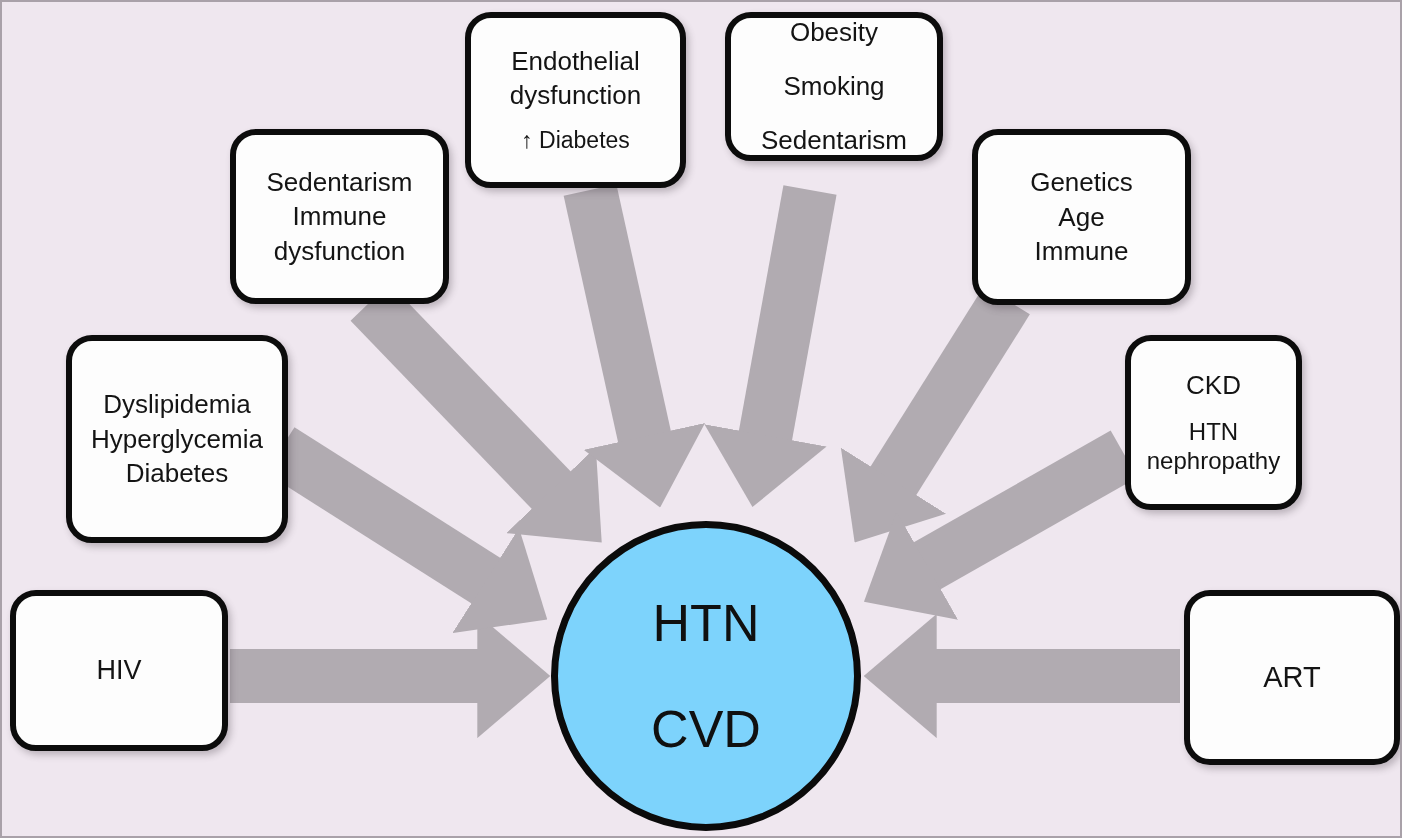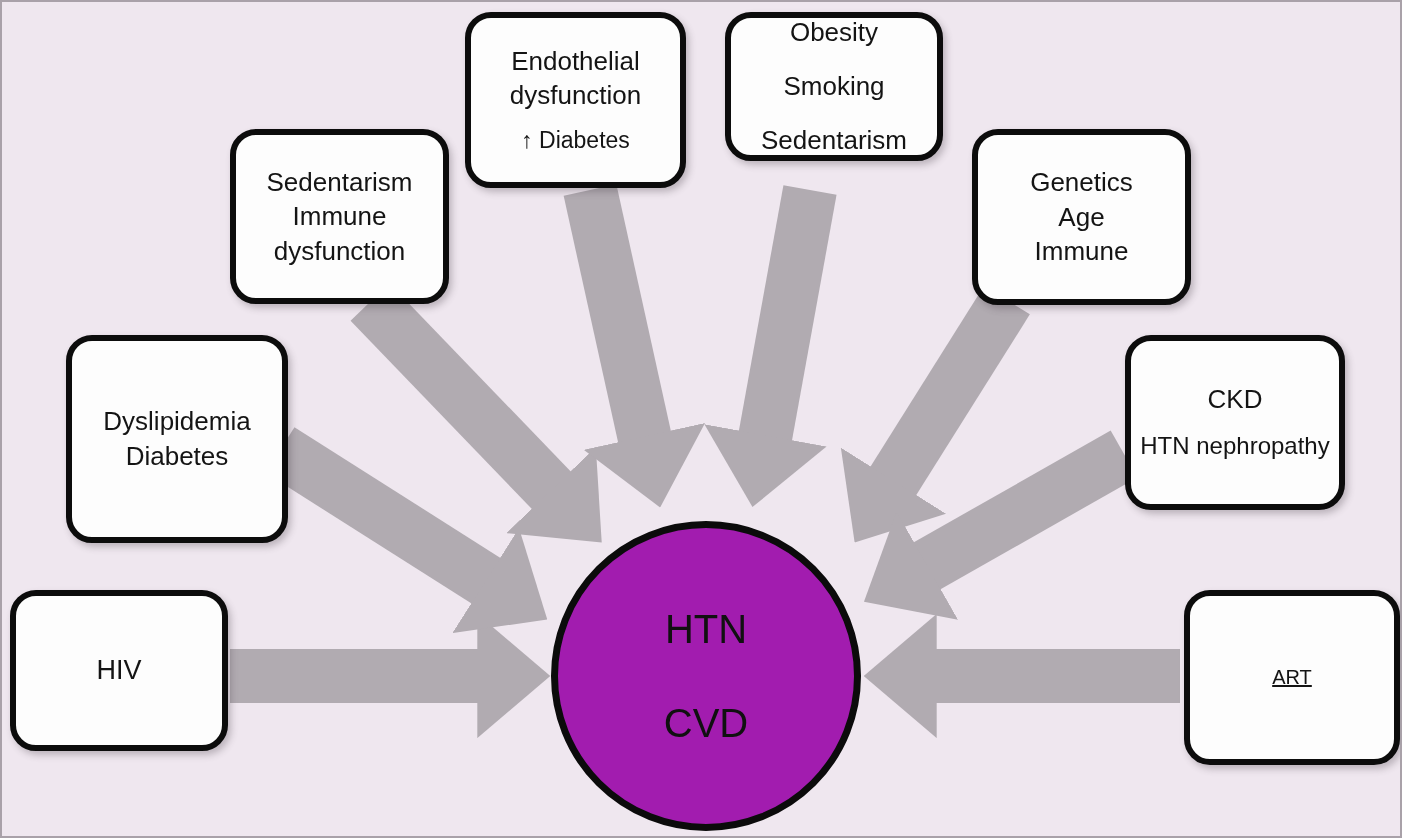--- a/index.html
+++ b/index.html
@@ -39,44 +39,44 @@
     font-size: 26px;
     line-height: 1.33;
   }
 
   .box-hiv        { left: 8px;    top: 588px; width: 218px; height: 161px; font-size: 27px; }
   .box-dyslip     { left: 64px;   top: 333px; width: 222px; height: 208px; }
   .box-inflam     { left: 228px;  top: 127px; width: 219px; height: 175px; }
   .box-endo       { left: 463px;  top: 10px;  width: 221px; height: 176px; }
   .box-obesity    { left: 723px;  top: 10px;  width: 218px; height: 149px; row-gap: 23px; line-height: 1.2; }
   .box-genetics   { left: 959px;  top: 127px; width: 219px; height: 176px; margin-left: 11px; }
-  .box-ckd        { left: 1123px; top: 333px; width: 220px; height: 175px; row-gap: 17px; line-height: 1.2; align-items: center; }
-  .box-art        { left: 1182px; top: 588px; width: 216px; height: 175px; font-size: 20px; text-decoration: underline; }
+  .box-ckd        { left: 1123px; top: 333px; width: 177px; height: 175px; row-gap: 17px; line-height: 1.2; align-items: center; }
+  .box-art        { left: 1182px; top: 588px; width: 216px; height: 175px; font-size: 29px; }
 
   .box-endo .main-line { line-height: 1.3; }
   .box-endo .sub-group { margin-top: 13px; font-size: 23px; line-height: 1.28; }
   .box-ckd .sub-line   { font-size: 24px; }
 
   .center-circle {
     position: absolute;
     z-index: 2;
     box-sizing: border-box;
     left: 549px; top: 519px;
     width: 310px; height: 310px;
-    background: #a21caf;
+    background: #7dd3fc;
     border: 7px solid #0b0b0b;
     border-radius: 50%;
     display: flex;
     flex-direction: column;
     align-items: center;
     justify-content: center;
     row-gap: 54px;
     text-align: center;
     color: #101010;
-    font-size: 40px;
+    font-size: 52px;
     line-height: 1.0;
   }
 </style>
 </head>
 <body>
 
 <div class="figure">
 
   <svg class="arrow-layer" viewBox="0 0 1402 838" xmlns="http://www.w3.org/2000/svg">
     <defs>
@@ -95,20 +95,21 @@
       <line x1="1178" y1="674" x2="932" y2="674" marker-end="url(#ah)"></line>
     </g>
   </svg>
 
   <div class="factor-box box-hiv">
     <span>HIV</span>
   </div>
 
   <div class="factor-box box-dyslip">
     <span>Dyslipidemia</span>
+    <span>Hyperglycemia</span>
     <span>Diabetes</span>
   </div>
 
   <div class="factor-box box-inflam">
     <span>Sedentarism</span>
     <span>Immune</span>
     <span>dysfunction</span>
   </div>
 
   <div class="factor-box box-endo">

